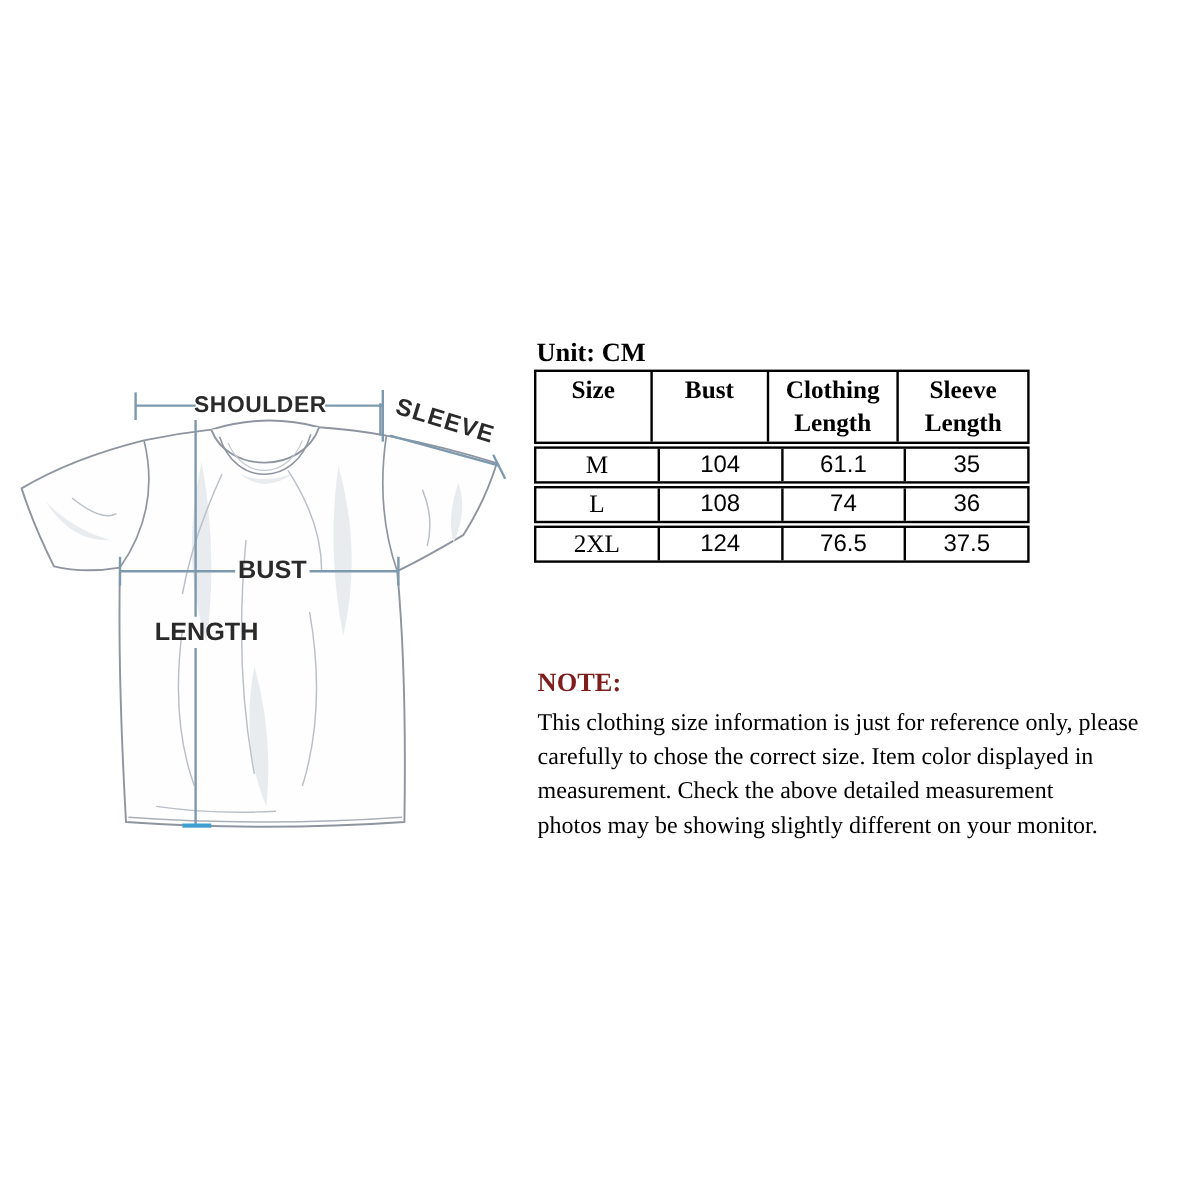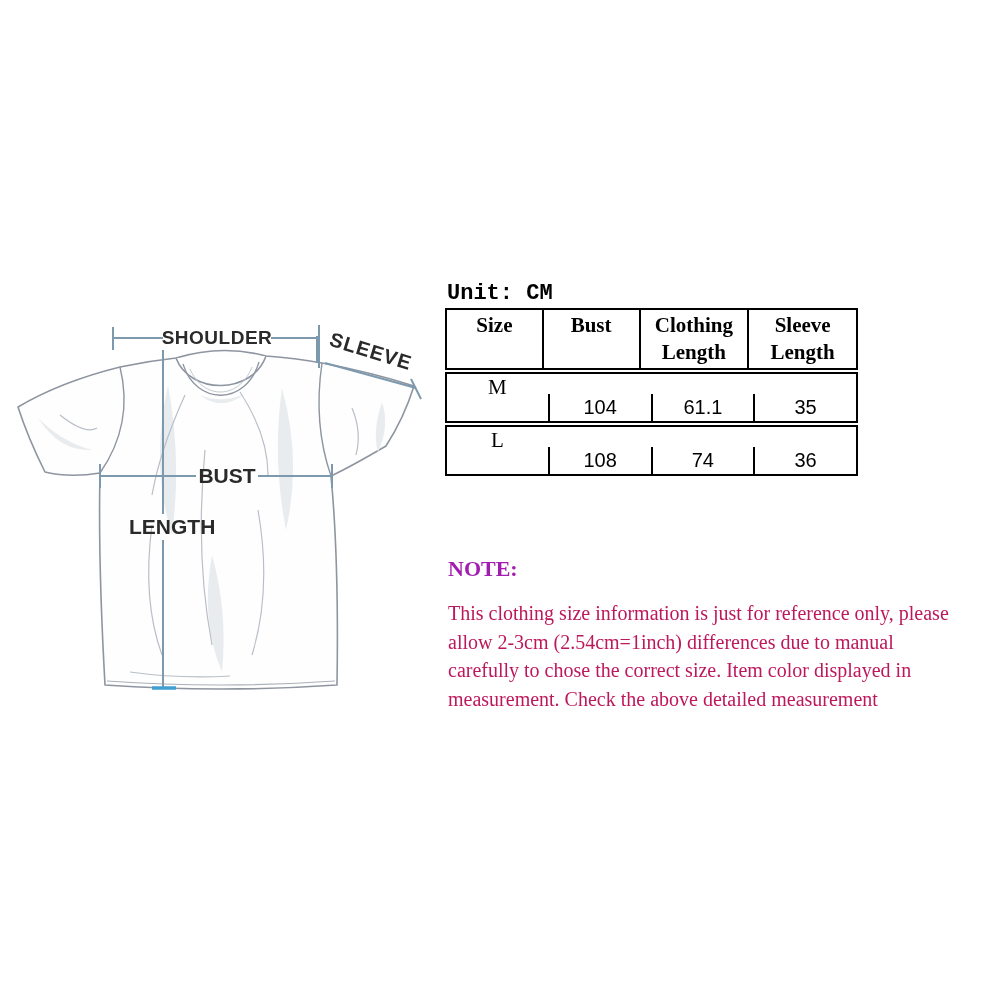--- a/index.html
+++ b/index.html
@@ -25,21 +25,21 @@
     white-space: nowrap;
   }
   .lbl-shoulder { left: 150px; top: 28px; width: 134px; height: 20px; line-height: 20px; font-size: 19px; letter-spacing: .5px; }
   .lbl-sleeve  { left: 321px; top: 41px; width: 100px; height: 20px; line-height: 20px; font-size: 20px; letter-spacing: 1px; transform: rotate(17deg); }
   .lbl-bust    { left: 197px; top: 165px; width: 60px; height: 22px; line-height: 22px; font-size: 21px; }
   .lbl-length  { left: 129px; top: 216px; width: 86px; height: 22px; line-height: 22px; font-size: 21px; }
 
   
   .unit-label {
     position: absolute; left: 447px; top: 281px;
-    font-family: Liberation Mono, monospace;
+    font-family: Liberation Serif, serif;
     font-weight: bold; font-size: 22px; color: #000;
   }
   .size-table { position: absolute; left: 445px; top: 308px; width: 413px; }
   .trow {
     display: flex;
     border: 2px solid #000;
     background: #fff;
   }
   .trow + .trow { margin-top: 2px; }
   .tcell {
@@ -54,34 +54,34 @@
     font-family: "Liberation Serif", serif;
     font-weight: bold; font-size: 21px; line-height: 27px;
     color: #000;
   }
   .thead .tcell-head2 { padding-left: 6px; padding-right: 6px; }
   .tbody-row .tcell {
     height: 27px; line-height: 27px;
     font-size: 20px; color: #000;
   }
   .tbody-row .cell-size { font-family: "Liberation Serif", serif; font-size: 21px; }
-  .tbody-row .cell-num  { font-family: "Liberation Sans", sans-serif; margin-top: 20px; }
+  .tbody-row .cell-num  { font-family: "Liberation Sans", sans-serif; }
 
   
   .note { position: absolute; left: 448px; top: 557px; }
   .note-heading {
     font-family: "Liberation Serif", serif;
     font-weight: bold; font-size: 22px; line-height: 24px;
-    color: #a21caf;
-    margin-bottom: 18px;
+    color: #7f1d1d;
+    margin-bottom: 7px;
   }
   .note-line {
     font-family: "Liberation Serif", serif;
     font-size: 20px; line-height: 28.5px;
-    color: #be185d;
+    color: #000000;
     white-space: nowrap;
   }
 </style>
 </head>
 <body>
 
 <div class="canvas">
 
   <div class="diagram">
     <svg width="440" height="410" viewBox="0 0 440 410">
@@ -169,23 +169,29 @@
       <div class="tcell cell-num">104</div>
       <div class="tcell cell-num">61.1</div>
       <div class="tcell cell-num">35</div>
     </div>
     <div class="trow tbody-row">
       <div class="tcell cell-size">L</div>
       <div class="tcell cell-num">108</div>
       <div class="tcell cell-num">74</div>
       <div class="tcell cell-num">36</div>
     </div>
+    <div class="trow tbody-row">
+      <div class="tcell cell-size">2XL</div>
+      <div class="tcell cell-num">124</div>
+      <div class="tcell cell-num">76.5</div>
+      <div class="tcell cell-num">37.5</div>
+    </div>
   </div>
 
   <div class="note">
     <div class="note-heading">NOTE:</div>
     <div class="note-line">This clothing size information is just for reference only, please</div>
-    <div class="note-line">allow 2-3cm (2.54cm=1inch) differences due to manual</div>
     <div class="note-line">carefully to chose the correct size. Item color displayed in</div>
     <div class="note-line">measurement. Check the above detailed measurement</div>
+    <div class="note-line">photos may be showing slightly different on your monitor.</div>
   </div>
 
 </div>
 
 </body></html>

